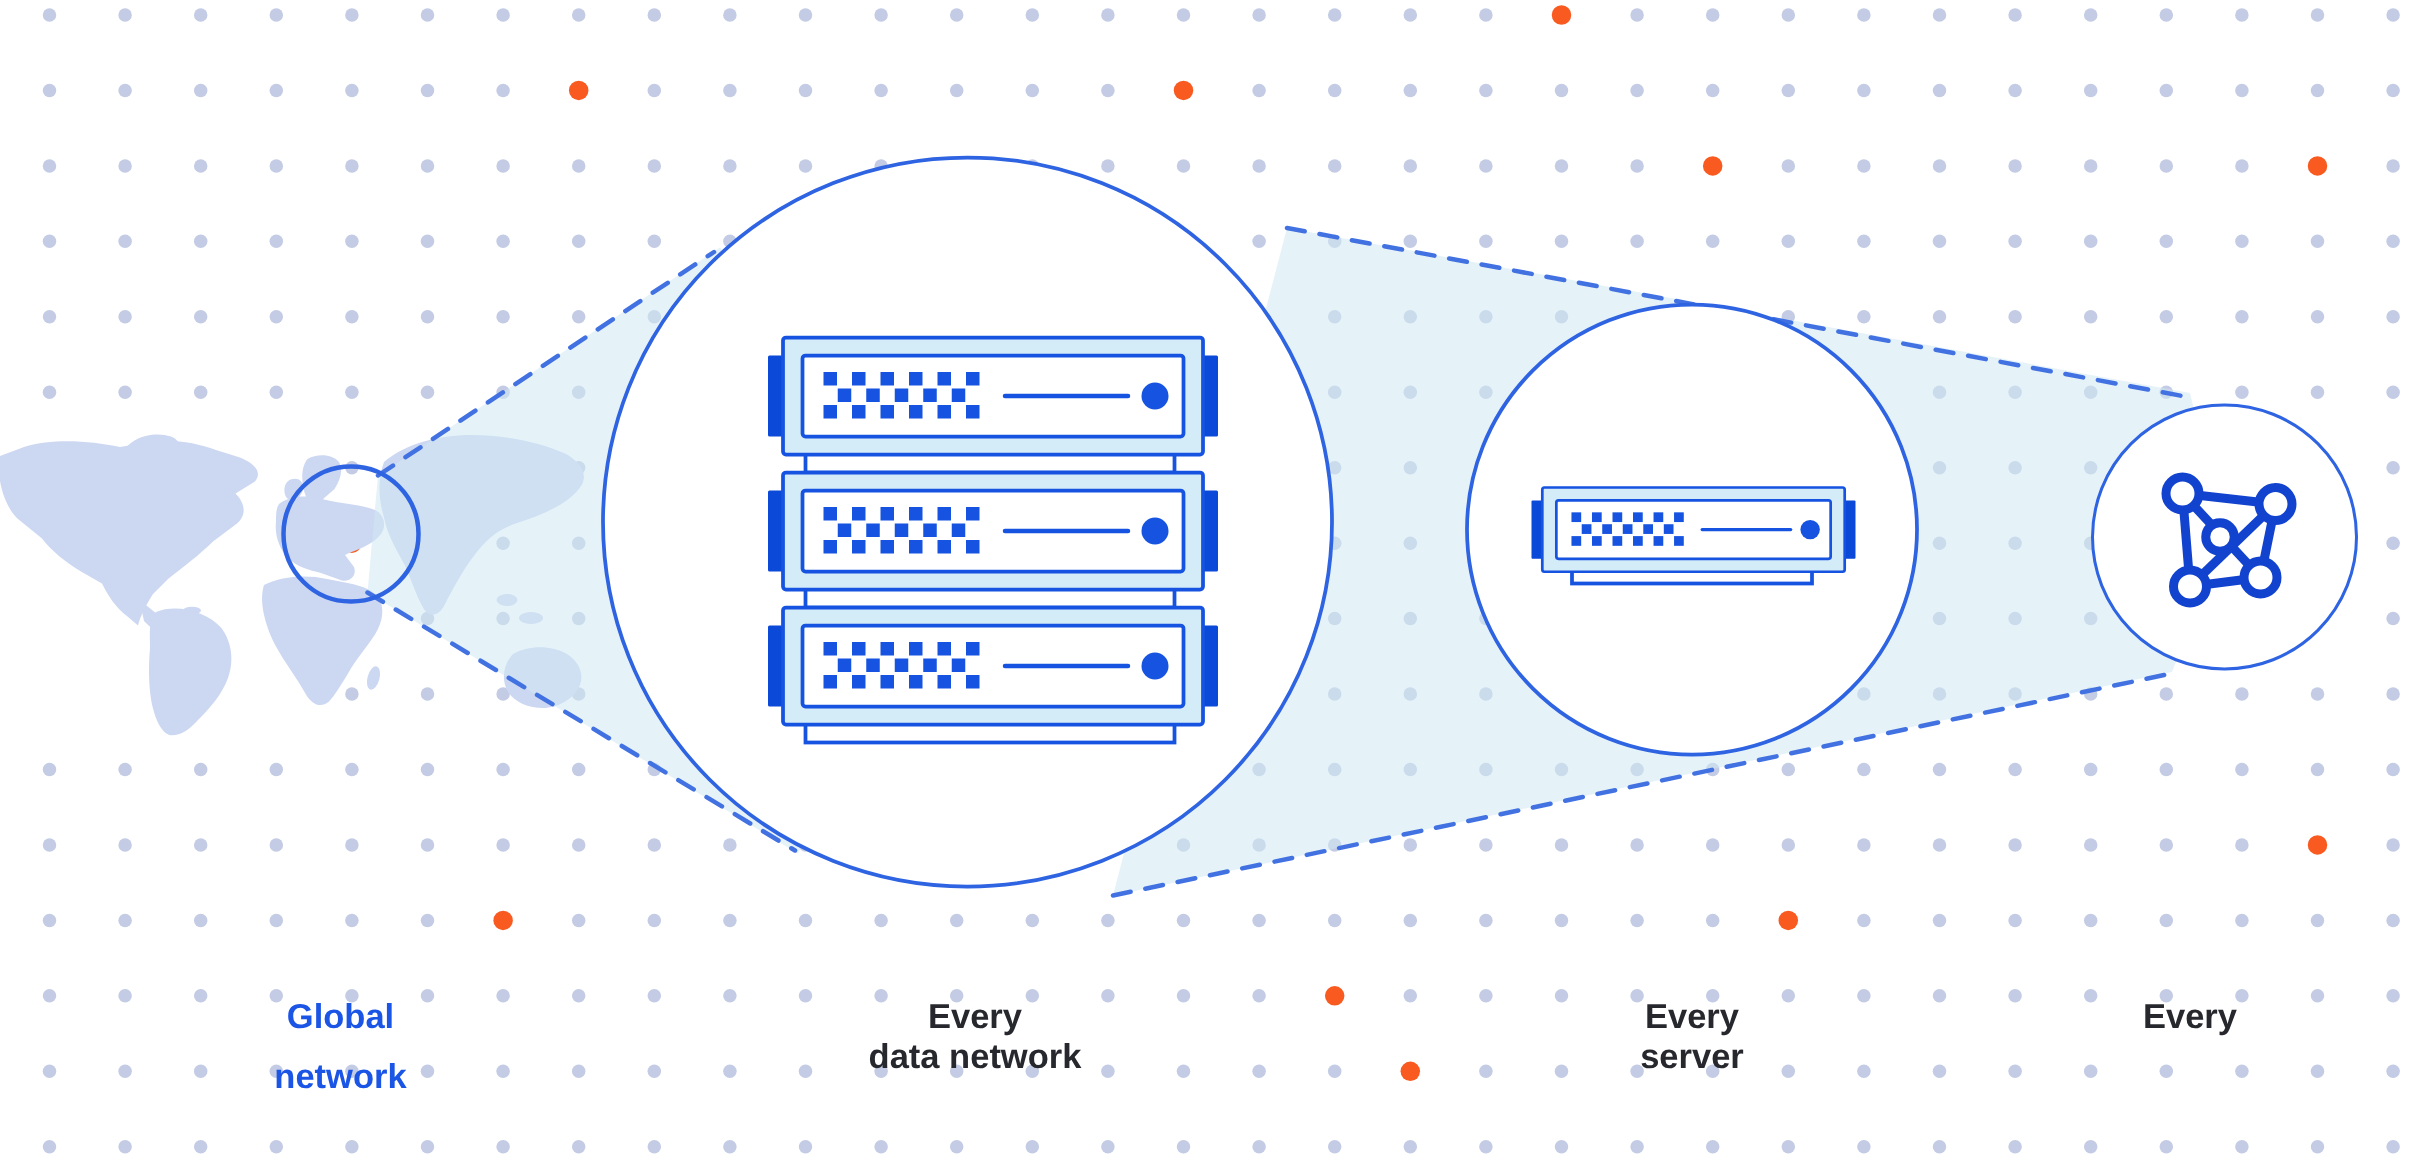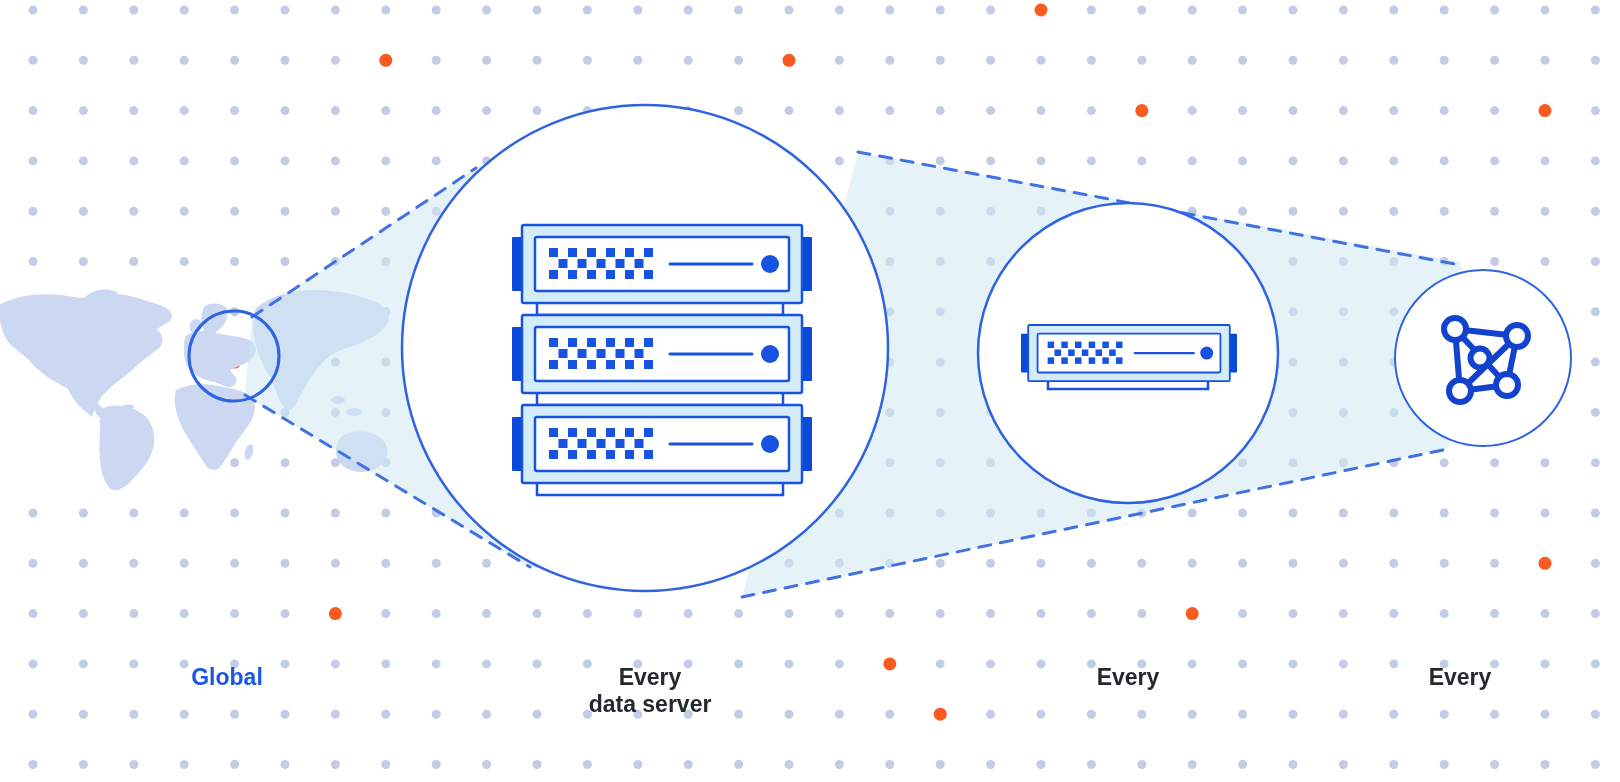--- a/index.html
+++ b/index.html
@@ -630,25 +630,27 @@
       <circle class="mesh-node" cx="1455" cy="329" r="11"></circle>
       <circle class="mesh-node" cx="1517" cy="336" r="11"></circle>
       <circle class="mesh-node" cx="1507" cy="385" r="11"></circle>
       <circle class="mesh-node" cx="1460" cy="391" r="11"></circle>
       <circle class="mesh-node" cx="1480" cy="358" r="9.5"></circle>
     </g>
   </svg>
 
   <div class="label blue" style="left:97px">
     <span>Global</span>
+    <span>network</span>
   </div>
   <div class="label" style="left:520px">
     <span>Every</span>
-    <span>data server</span>
+    <span>data network</span>
   </div>
   <div class="label" style="left:998px">
     <span>Every</span>
+    <span>server</span>
   </div>
   <div class="label" style="left:1330px">
     <span>Every</span>
   </div>
 
 </div>
 
 </body></html>

